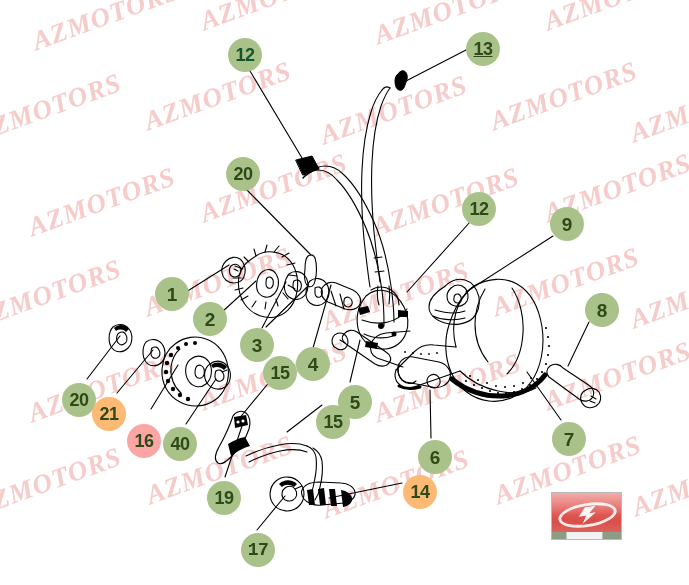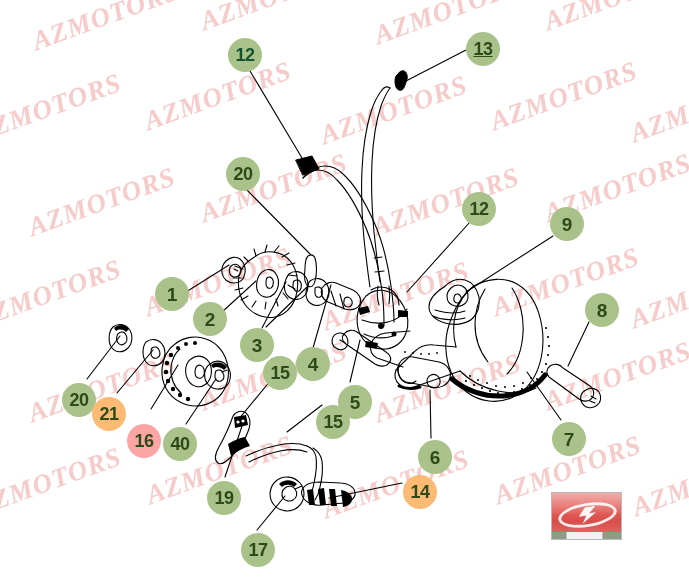--- a/index.html
+++ b/index.html
@@ -337,21 +337,21 @@
       <div class="callout" style="left: 585px; top: 293px; background: rgb(169, 194, 137); color: rgb(46, 74, 25);">8</div>
       <div class="callout" style="left: 550px; top: 207px; background: rgb(169, 194, 137); color: rgb(46, 74, 25);">9</div>
       <div class="callout two" style="left: 462px; top: 192px; background: rgb(169, 194, 137); color: rgb(46, 74, 25);">12</div>
       <div class="callout two" style="left: 226px; top: 157px; background: rgb(169, 194, 137); color: rgb(46, 74, 25);">20</div>
       <div class="callout two" style="left: 228px; top: 38px; background: rgb(169, 194, 137); color: #14532d;">12</div>
       <div class="callout two" style="left: 466px; top: 32px; background: rgb(169, 194, 137); color: rgb(46, 74, 25); text-decoration: underline;">13</div>
       <div class="callout two" style="left: 403px; top: 475px; background: #fdba74; color: rgb(46, 74, 25);">14</div>
       <div class="callout two" style="left: 263px; top: 356px; background: rgb(169, 194, 137); color: rgb(46, 74, 25);">15</div>
       <div class="callout two" style="left: 316px; top: 405px; background: rgb(169, 194, 137); color: rgb(46, 74, 25);">15</div>
       <div class="callout two" style="left: 127px; top: 424px; background: #fca5a5; color: rgb(46, 74, 25);">16</div>
-      <div class="callout two" style="left: 241px; top: 533px; background: rgb(169, 194, 137); color: rgb(46, 74, 25);">17</div>
+      <div class="callout two" style="left: 241px; top: 533px; background: rgb(169, 194, 137); color: rgb(46, 74, 25); font-family: Liberation Mono, monospace;">17</div>
       <div class="callout two" style="left: 62px; top: 383px; background: rgb(169, 194, 137); color: rgb(46, 74, 25);">20</div>
       <div class="callout two" style="left: 207px; top: 481px; background: rgb(169, 194, 137); color: rgb(46, 74, 25); text-align: right;">19</div>
       <div class="callout two" style="left: 163px; top: 427px; background: rgb(169, 194, 137); color: rgb(46, 74, 25);">40</div>
       <div class="callout two" style="left: 92px; top: 397px; background: #fdba74; color: rgb(46, 74, 25);">21</div>
     </div>
 
   <div class="badge">
     <div class="sheen"></div>
     <div class="oval"></div>
     <div class="bolt"></div>

